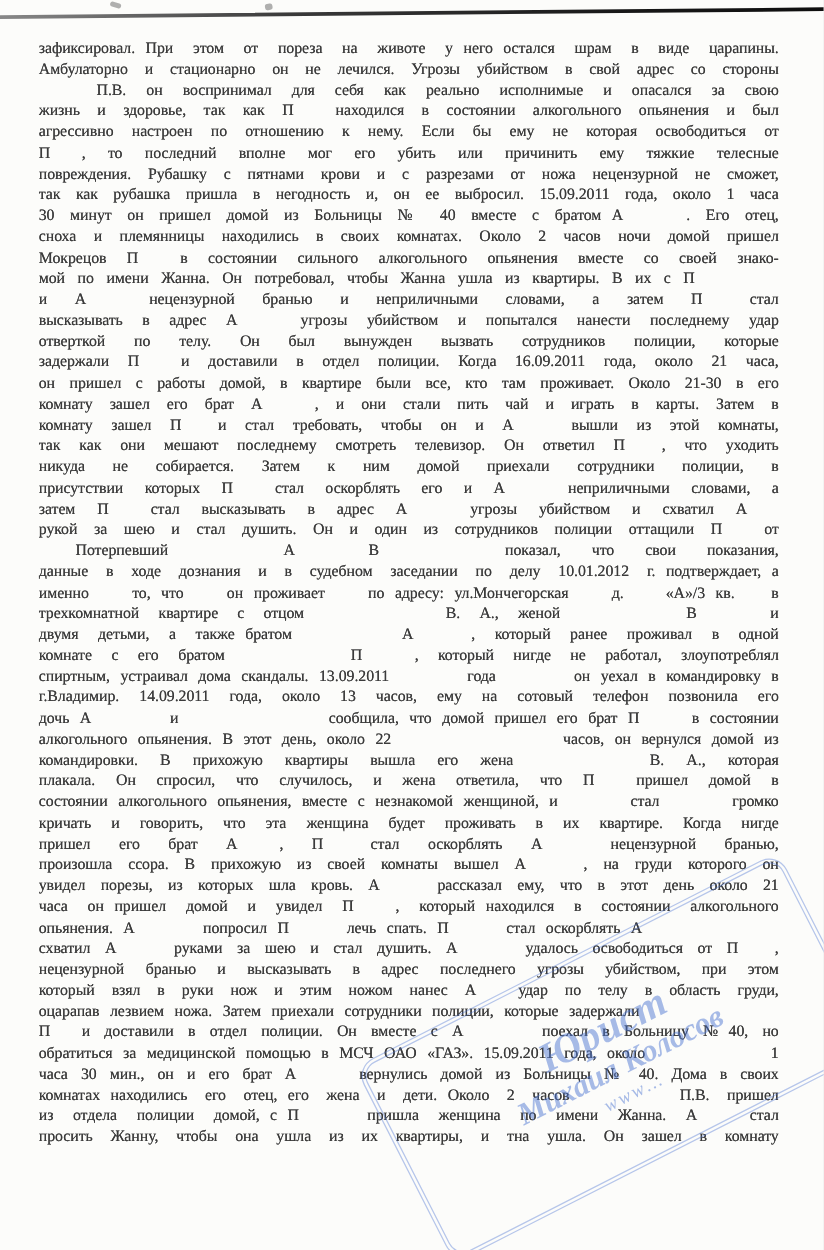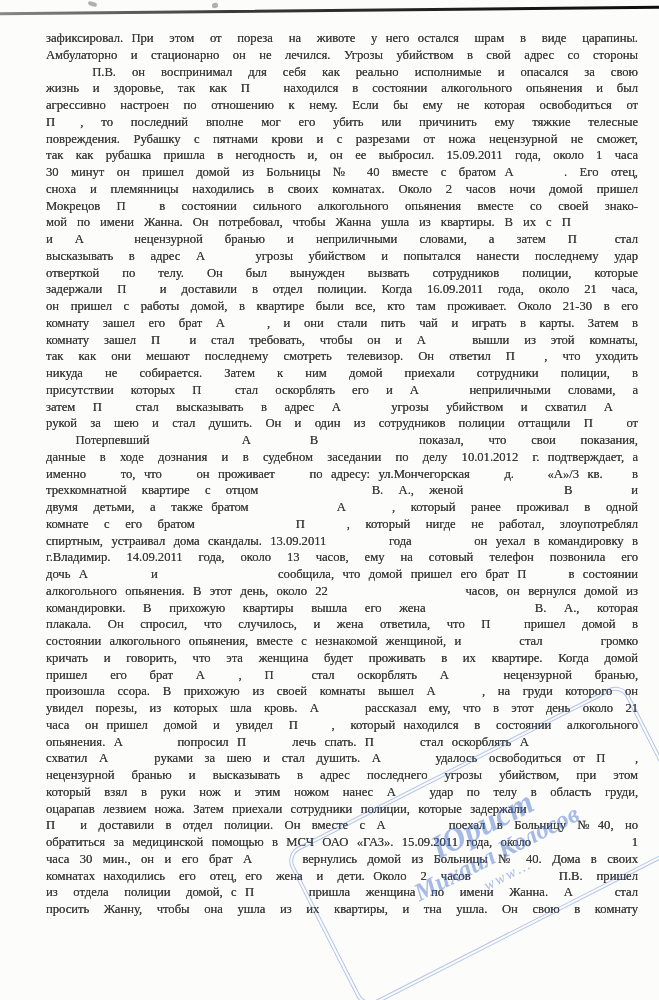--- a/index.html
+++ b/index.html
@@ -18,21 +18,21 @@
     background:linear-gradient(90deg,#8a8a8a,#3a3a3a 35%,#181818 75%,#0e0e0e);
     transform:rotate(-0.55deg);
     border-radius:1px;
   }
   .speck{position:absolute;background:#6f6f6f;opacity:.55;border-radius:2px;}
   .speck-1{left:88px;top:2px;width:9px;height:4px;transform:rotate(18deg);}
   .speck-2{left:212px;top:3px;width:6px;height:5px;transform:rotate(-10deg);}
 
   
   .text-body{
-    position:absolute;left:46px;top:30px;width:592px;
+    position:absolute;left:31px;top:30px;width:592px;
   }
   .line{
     height:16.75px;line-height:16.75px;font-size:12.7px;
     letter-spacing:-0.05px;
     text-align:justify;text-align-last:justify;
     overflow:hidden;
     text-shadow:0 0 0.35px rgba(45,45,45,.85);
   }
   .line.ragged{text-align-last:left;}
   .gap{display:inline-block;height:1px;vertical-align:baseline;}
@@ -92,36 +92,36 @@
       <div class="line">трехкомнатной квартире с отцом<span class="gap" style="width: 113.4px;"></span>В. А., женой<span class="gap" style="width: 100.8px;"></span>В<span class="gap" style="width: 58.8px;"></span>и</div>
       <div class="line">двумя детьми, а также<span class="gap" style="width: 8.4px;"></span>братом<span class="gap" style="width: 88.2px;"></span>А<span class="gap" style="width: 46.2px;"></span>, который ранее проживал в одной</div>
       <div class="line">комнате с его братом<span class="gap" style="width: 100.8px;"></span>П<span class="gap" style="width: 42px;"></span>, который нигде не работал, злоупотреблял</div>
       <div class="line">спиртным,<span class="gap" style="width: 8.4px;"></span>устраивал<span class="gap" style="width: 8.4px;"></span>дома<span class="gap" style="width: 8.4px;"></span>скандалы.<span class="gap" style="width: 8.4px;"></span>13.09.2011 года он<span class="gap" style="width: 8.4px;"></span>уехал<span class="gap" style="width: 8.4px;"></span>в<span class="gap" style="width: 8.4px;"></span>командировку<span class="gap" style="width: 8.4px;"></span>в</div>
       <div class="line">г.Владимир. 14.09.2011 года, около 13 часов, ему на сотовый телефон позвонила его</div>
       <div class="line">дочь<span class="gap" style="width: 8.4px;"></span>А<span class="gap" style="width: 63px;"></span>и сообщила,<span class="gap" style="width: 8.4px;"></span>что<span class="gap" style="width: 8.4px;"></span>домой<span class="gap" style="width: 8.4px;"></span>пришел<span class="gap" style="width: 8.4px;"></span>его<span class="gap" style="width: 8.4px;"></span>брат<span class="gap" style="width: 8.4px;"></span>П<span class="gap" style="width: 42px;"></span>в<span class="gap" style="width: 8.4px;"></span>состоянии</div>
       <div class="line">алкогольного<span class="gap" style="width: 8.4px;"></span>опьянения.<span class="gap" style="width: 8.4px;"></span>В<span class="gap" style="width: 8.4px;"></span>этот<span class="gap" style="width: 8.4px;"></span>день,<span class="gap" style="width: 8.4px;"></span>около<span class="gap" style="width: 8.4px;"></span>22 часов,<span class="gap" style="width: 8.4px;"></span>он<span class="gap" style="width: 8.4px;"></span>вернулся<span class="gap" style="width: 8.4px;"></span>домой<span class="gap" style="width: 8.4px;"></span>из</div>
       <div class="line">командировки. В прихожую квартиры вышла его жена<span class="gap" style="width: 109.2px;"></span>В. А., которая</div>
       <div class="line">плакала. Он спросил, что случилось, и жена ответила, что П<span class="gap" style="width: 33.6px;"></span>пришел домой в</div>
       <div class="line">состоянии<span class="gap" style="width: 8.4px;"></span>алкогольного<span class="gap" style="width: 8.4px;"></span>опьянения,<span class="gap" style="width: 8.4px;"></span>вместе<span class="gap" style="width: 8.4px;"></span>с<span class="gap" style="width: 8.4px;"></span>незнакомой<span class="gap" style="width: 8.4px;"></span>женщиной,<span class="gap" style="width: 8.4px;"></span>и стал громко</div>
-      <div class="line">кричать и говорить, что эта женщина будет проживать в их квартире. Когда домой</div>
+      <div class="line">кричать и говорить, что эта женщина будет проживать в их квартире. Когда нигде</div>
       <div class="line">пришел его брат А<span class="gap" style="width: 33.6px;"></span>, П<span class="gap" style="width: 37.8px;"></span>стал оскорблять А<span class="gap" style="width: 54.6px;"></span>нецензурной бранью,</div>
       <div class="line">произошла ссора. В прихожую из своей комнаты вышел А<span class="gap" style="width: 46.2px;"></span>, на груди которого он</div>
       <div class="line">увидел порезы, из которых шла кровь. А<span class="gap" style="width: 46.2px;"></span>рассказал ему, что в этот день около 21</div>
       <div class="line">часа он<span class="gap" style="width: 8.4px;"></span>пришел домой и увидел П<span class="gap" style="width: 33.6px;"></span>, который<span class="gap" style="width: 8.4px;"></span>находился в состоянии алкогольного</div>
       <div class="line">опьянения.<span class="gap" style="width: 8.4px;"></span>А<span class="gap" style="width: 54.6px;"></span>попросил<span class="gap" style="width: 8.4px;"></span>П<span class="gap" style="width: 46.2px;"></span>лечь<span class="gap" style="width: 8.4px;"></span>спать.<span class="gap" style="width: 8.4px;"></span>П<span class="gap" style="width: 46.2px;"></span>стал<span class="gap" style="width: 8.4px;"></span>оскорблять<span class="gap" style="width: 8.4px;"></span>А<span class="gap" style="width: 25.2px;"></span></div>
       <div class="line">схватил А<span class="gap" style="width: 46.2px;"></span>руками за шею и стал душить. А<span class="gap" style="width: 54.6px;"></span>удалось освободиться от П<span class="gap" style="width: 29.4px;"></span>,</div>
       <div class="line">нецензурной бранью и высказывать в адрес последнего угрозы убийством, при этом</div>
       <div class="line">который взял в руки нож и этим ножом нанес А<span class="gap" style="width: 33.6px;"></span>удар по телу в область груди,</div>
       <div class="line">оцарапав<span class="gap" style="width: 8.4px;"></span>лезвием<span class="gap" style="width: 8.4px;"></span>ножа.<span class="gap" style="width: 8.4px;"></span>Затем<span class="gap" style="width: 8.4px;"></span>приехали<span class="gap" style="width: 8.4px;"></span>сотрудники<span class="gap" style="width: 8.4px;"></span>полиции,<span class="gap" style="width: 8.4px;"></span>которые<span class="gap" style="width: 8.4px;"></span>задержали</div>
       <div class="line">П<span class="gap" style="width: 25.2px;"></span>и доставили в отдел полиции. Он вместе с А<span class="gap" style="width: 63px;"></span>поехал в Больницу №40, но</div>
       <div class="line">обратиться<span class="gap" style="width: 8.4px;"></span>за<span class="gap" style="width: 8.4px;"></span>медицинской<span class="gap" style="width: 8.4px;"></span>помощью<span class="gap" style="width: 8.4px;"></span>в<span class="gap" style="width: 8.4px;"></span>МСЧ<span class="gap" style="width: 8.4px;"></span>ОАО<span class="gap" style="width: 8.4px;"></span>«ГАЗ».<span class="gap" style="width: 8.4px;"></span>15.09.2011<span class="gap" style="width: 8.4px;"></span>года,<span class="gap" style="width: 8.4px;"></span>около 1</div>
       <div class="line">часа 30 мин., он и его брат А<span class="gap" style="width: 50.4px;"></span>вернулись домой из Больницы №<span class="gap" style="width: 8.4px;"></span>40. Дома в своих</div>
       <div class="line">комнатах<span class="gap" style="width: 8.4px;"></span>находились его отец,<span class="gap" style="width: 8.4px;"></span>его жена и дети.<span class="gap" style="width: 8.4px;"></span>Около 2 часов<span class="gap" style="width: 88.2px;"></span>П.В. пришел</div>
       <div class="line">из отдела полиции домой,<span class="gap" style="width: 8.4px;"></span>с<span class="gap" style="width: 8.4px;"></span>П<span class="gap" style="width: 54.6px;"></span>пришла женщина по имени Жанна. А<span class="gap" style="width: 42px;"></span>стал</div>
-      <div class="line">просить Жанну, чтобы она ушла из их квартиры, и тна ушла. Он свою в комнату</div>
+      <div class="line">просить Жанну, чтобы она ушла из их квартиры, и тна ушла. Он зашел в комнату</div>
     </div>
 
   <div class="stamp">
     <div class="stamp-l1">Юрист</div>
     <div class="stamp-l2">Михаил Колосов</div>
     <div class="stamp-l3">www…</div>
   </div>
 
 </div>
 

